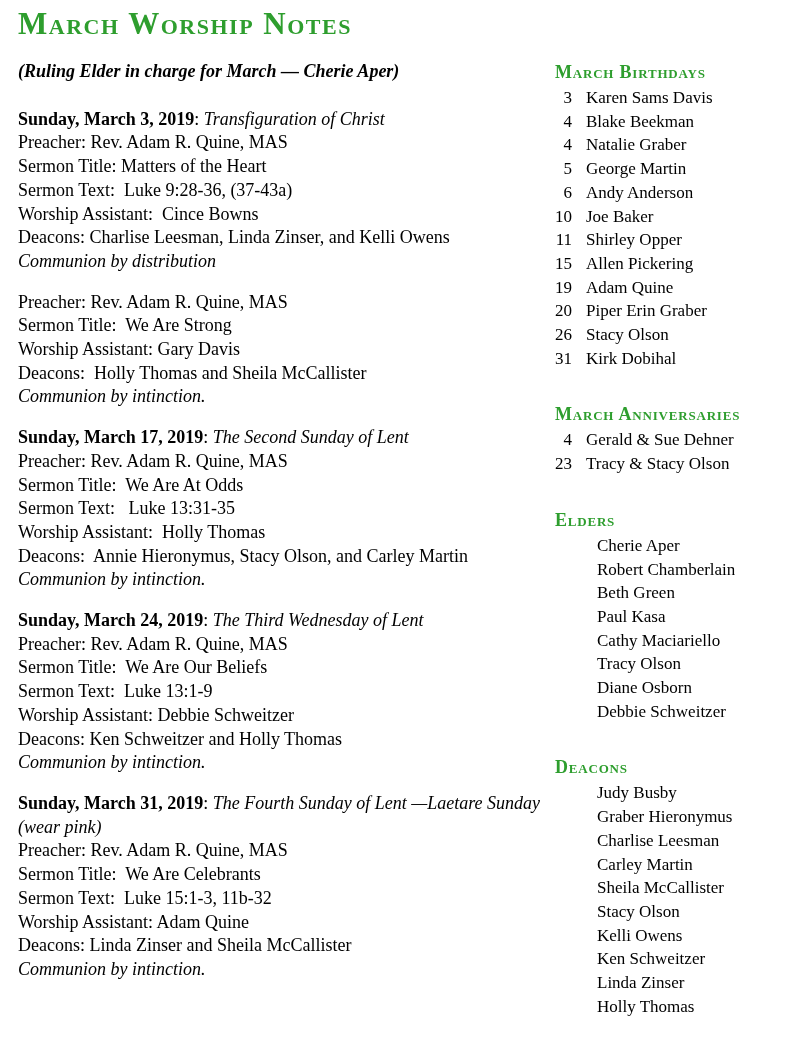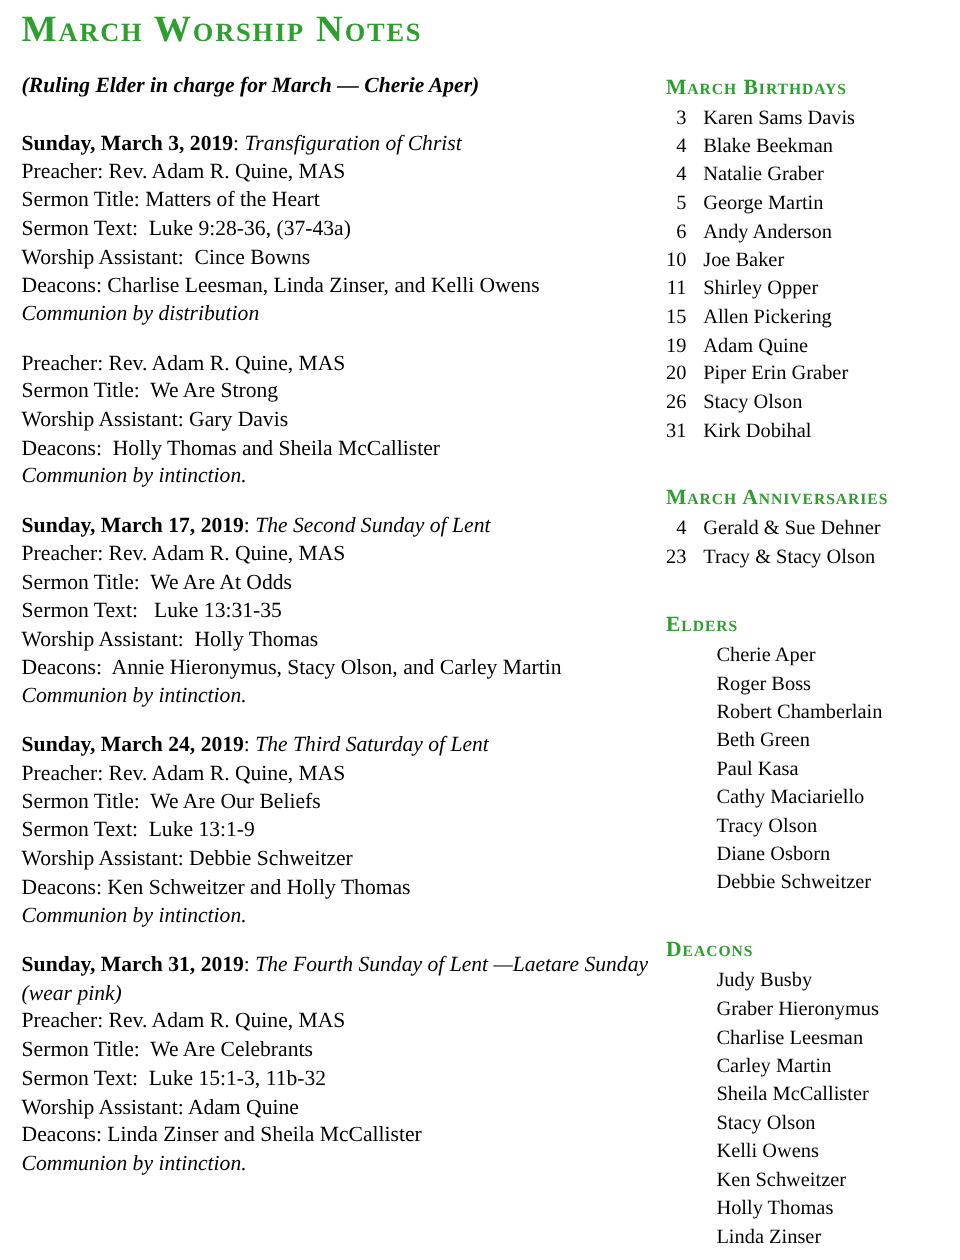--- a/index.html
+++ b/index.html
@@ -112,21 +112,21 @@
         <p class="line">Preacher: Rev. Adam R. Quine, MAS</p>
             <p class="line">Sermon Title:  We Are At Odds</p>
             <p class="line">Sermon Text:   Luke 13:31-35</p>
             <p class="line">Worship Assistant:  Holly Thomas</p>
             <p class="line">Deacons:  Annie Hieronymus, Stacy Olson, and Carley Martin</p>
           </div>
         <p class="line communion">Communion by intinction.</p>
       </section>
 
       <section class="service">
-        <p class="line service-head"><span class="svc-date">Sunday, March 24, 2019</span><span class="svc-sep">: </span><span class="svc-title">The Third Saturday of Lent</span></p>
+        <p class="line service-head"><span class="svc-date">Sunday, March 24, 2019</span><span class="svc-sep">: </span><span class="svc-title">The Third Wednesday of Lent</span></p>
         <div>
 
         <p class="line">Preacher: Rev. Adam R. Quine, MAS</p>
             <p class="line">Sermon Title:  We Are Our Beliefs</p>
             <p class="line">Sermon Text:  Luke 13:1-9</p>
             <p class="line">Worship Assistant: Debbie Schweitzer</p>
             <p class="line">Deacons: Ken Schweitzer and Holly Thomas</p>
           </div>
         <p class="line communion">Communion by intinction.</p>
       </section>
@@ -174,21 +174,20 @@
         <p class="roster-line"><span class="roster-day">4</span><span class="roster-name">Gerald &amp; Sue Dehner</span></p>
             <p class="roster-line"><span class="roster-day">23</span><span class="roster-name">Tracy &amp; Stacy Olson</span></p>
           </div>
       </div>
 
       <div class="side-section">
         <h2 class="side-heading">Elders</h2>
         <div>
 
         <p class="name-line">Cherie Aper</p>
-            <p class="name-line">Roger Boss</p>
             <p class="name-line">Robert Chamberlain</p>
             <p class="name-line">Beth Green</p>
             <p class="name-line">Paul Kasa</p>
             <p class="name-line">Cathy Maciariello</p>
             <p class="name-line">Tracy Olson</p>
             <p class="name-line">Diane Osborn</p>
             <p class="name-line">Debbie Schweitzer</p>
           </div>
       </div>
 
@@ -197,21 +196,21 @@
         <div>
 
         <p class="name-line">Judy Busby</p>
             <p class="name-line">Graber Hieronymus</p>
             <p class="name-line">Charlise Leesman</p>
             <p class="name-line">Carley Martin</p>
             <p class="name-line">Sheila McCallister</p>
             <p class="name-line">Stacy Olson</p>
             <p class="name-line">Kelli Owens</p>
             <p class="name-line">Ken Schweitzer</p>
+            <p class="name-line">Linda Zinser</p>
             <p class="name-line">Holly Thomas</p>
-            <p class="name-line">Linda Zinser</p>
           </div>
       </div>
 
     </div>
 
   </div>
 </div>
 
 </body></html>

